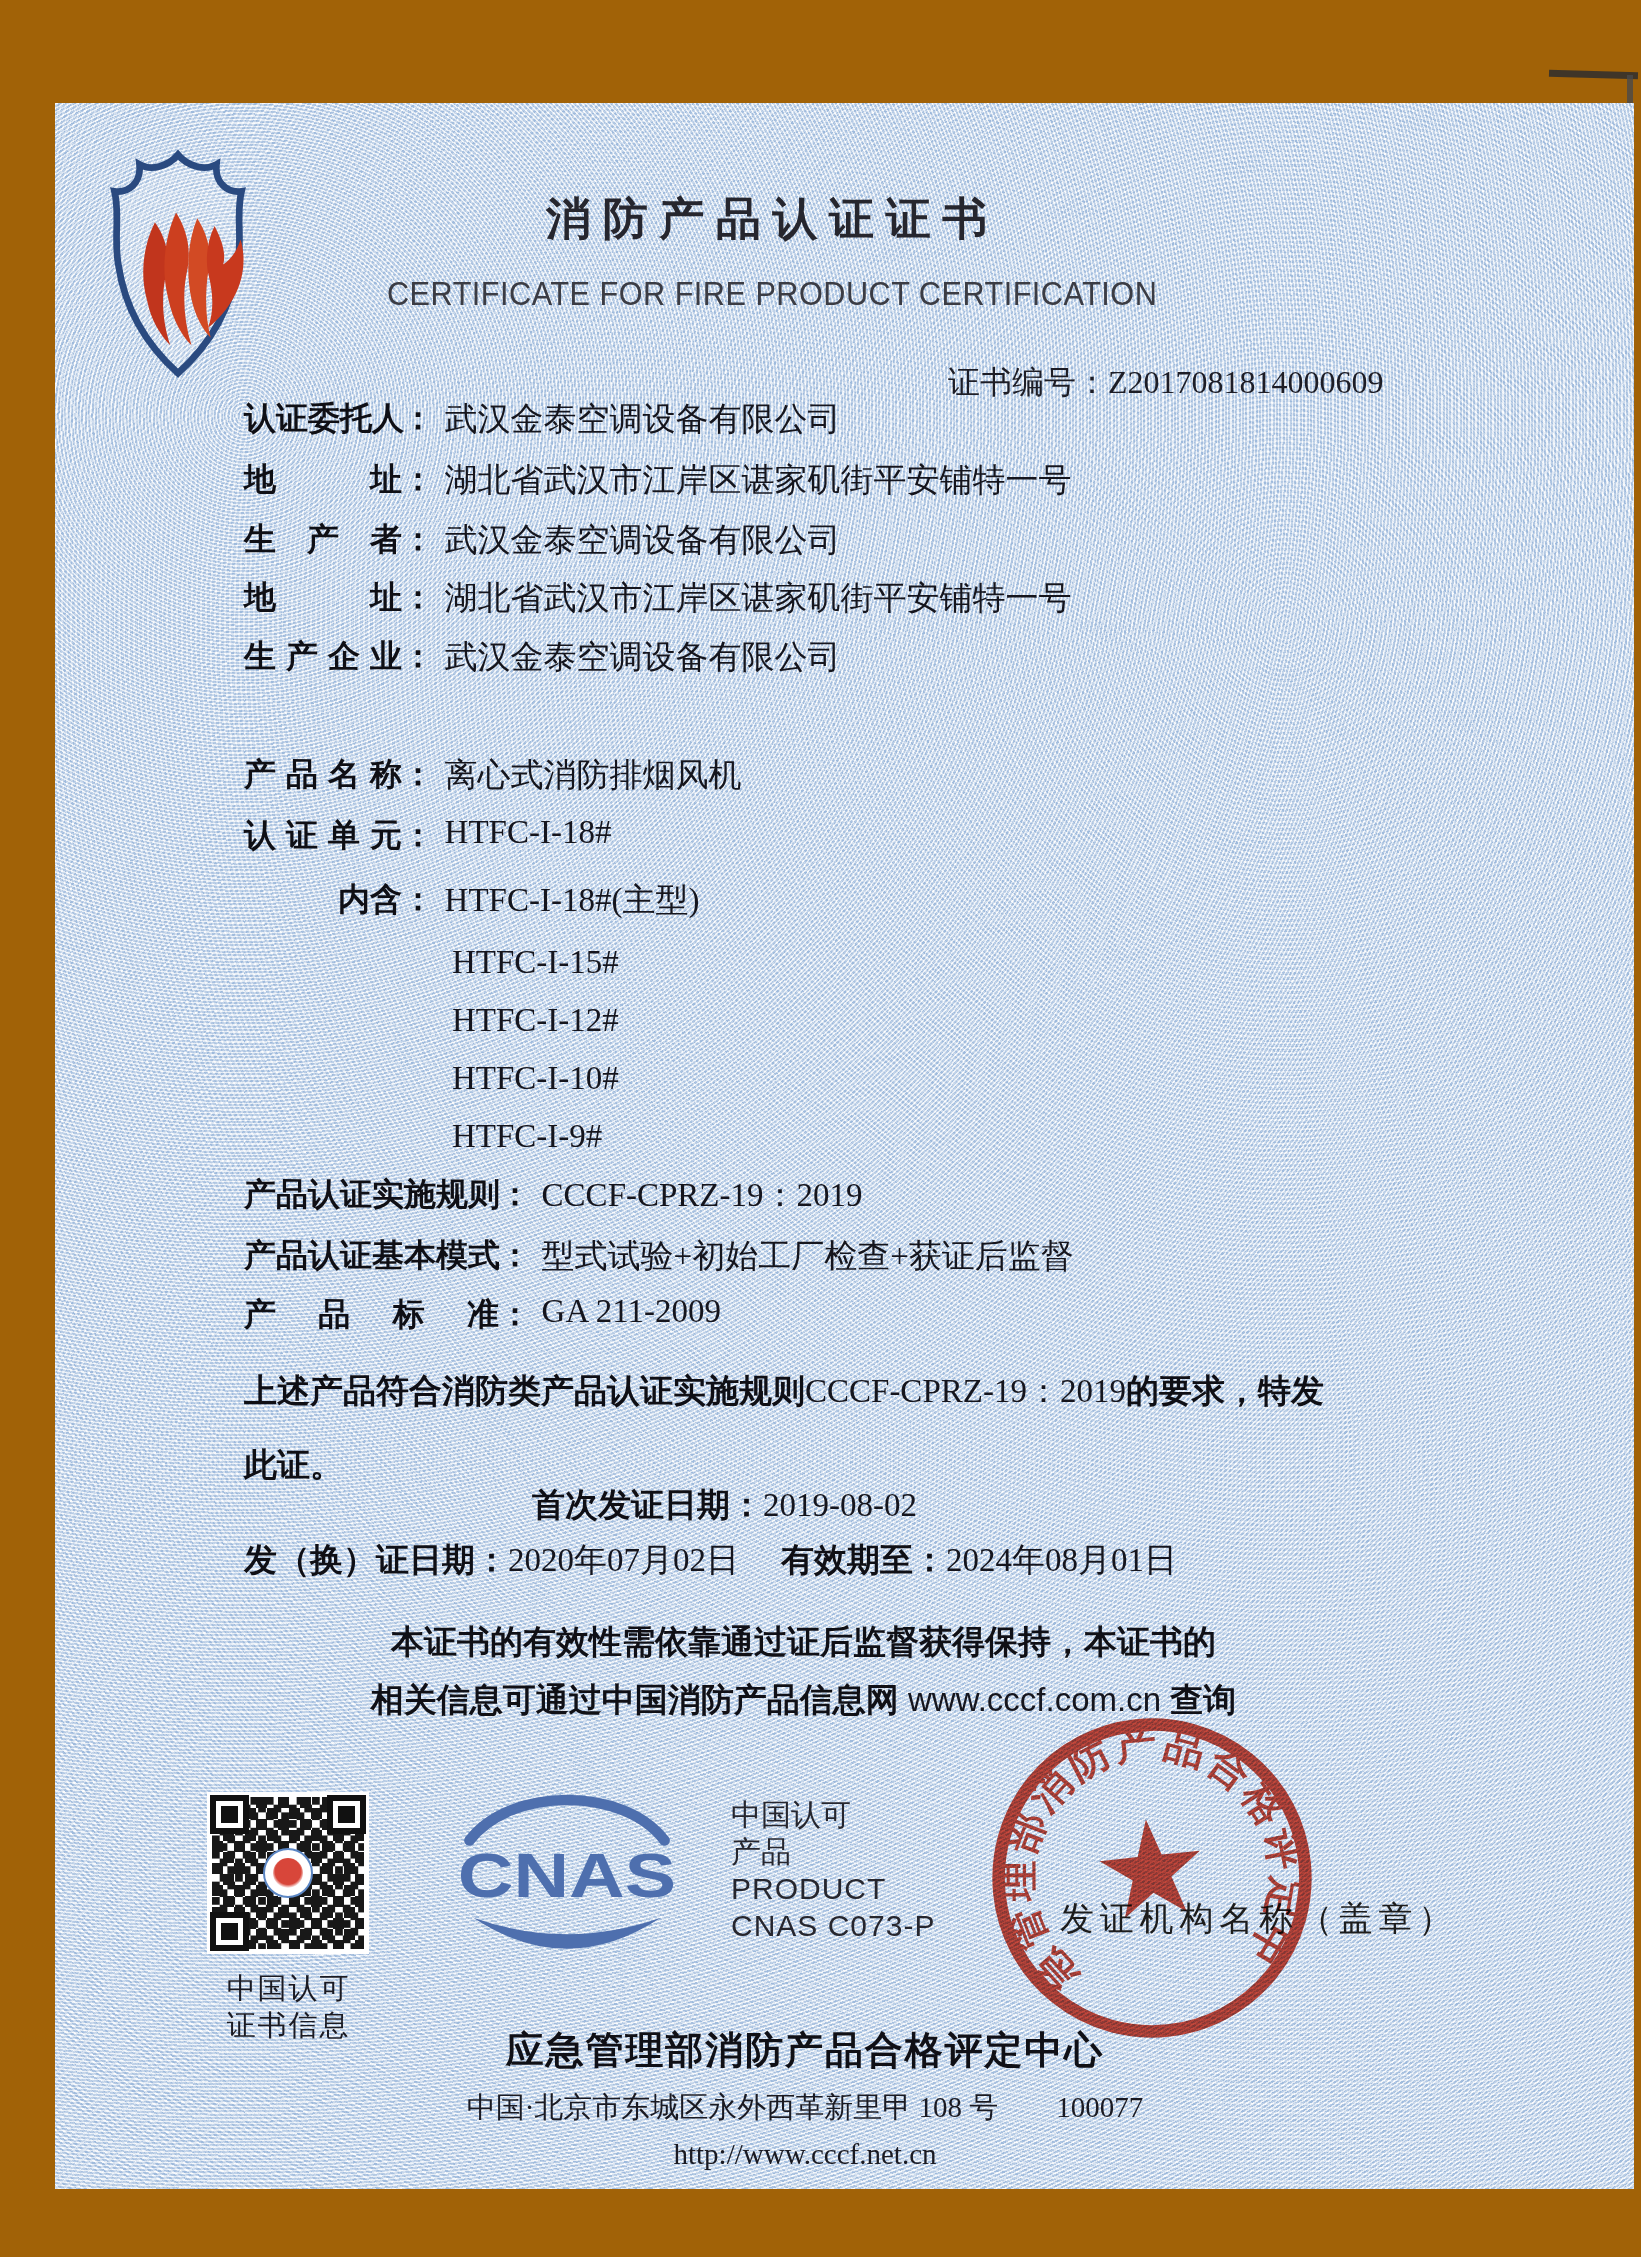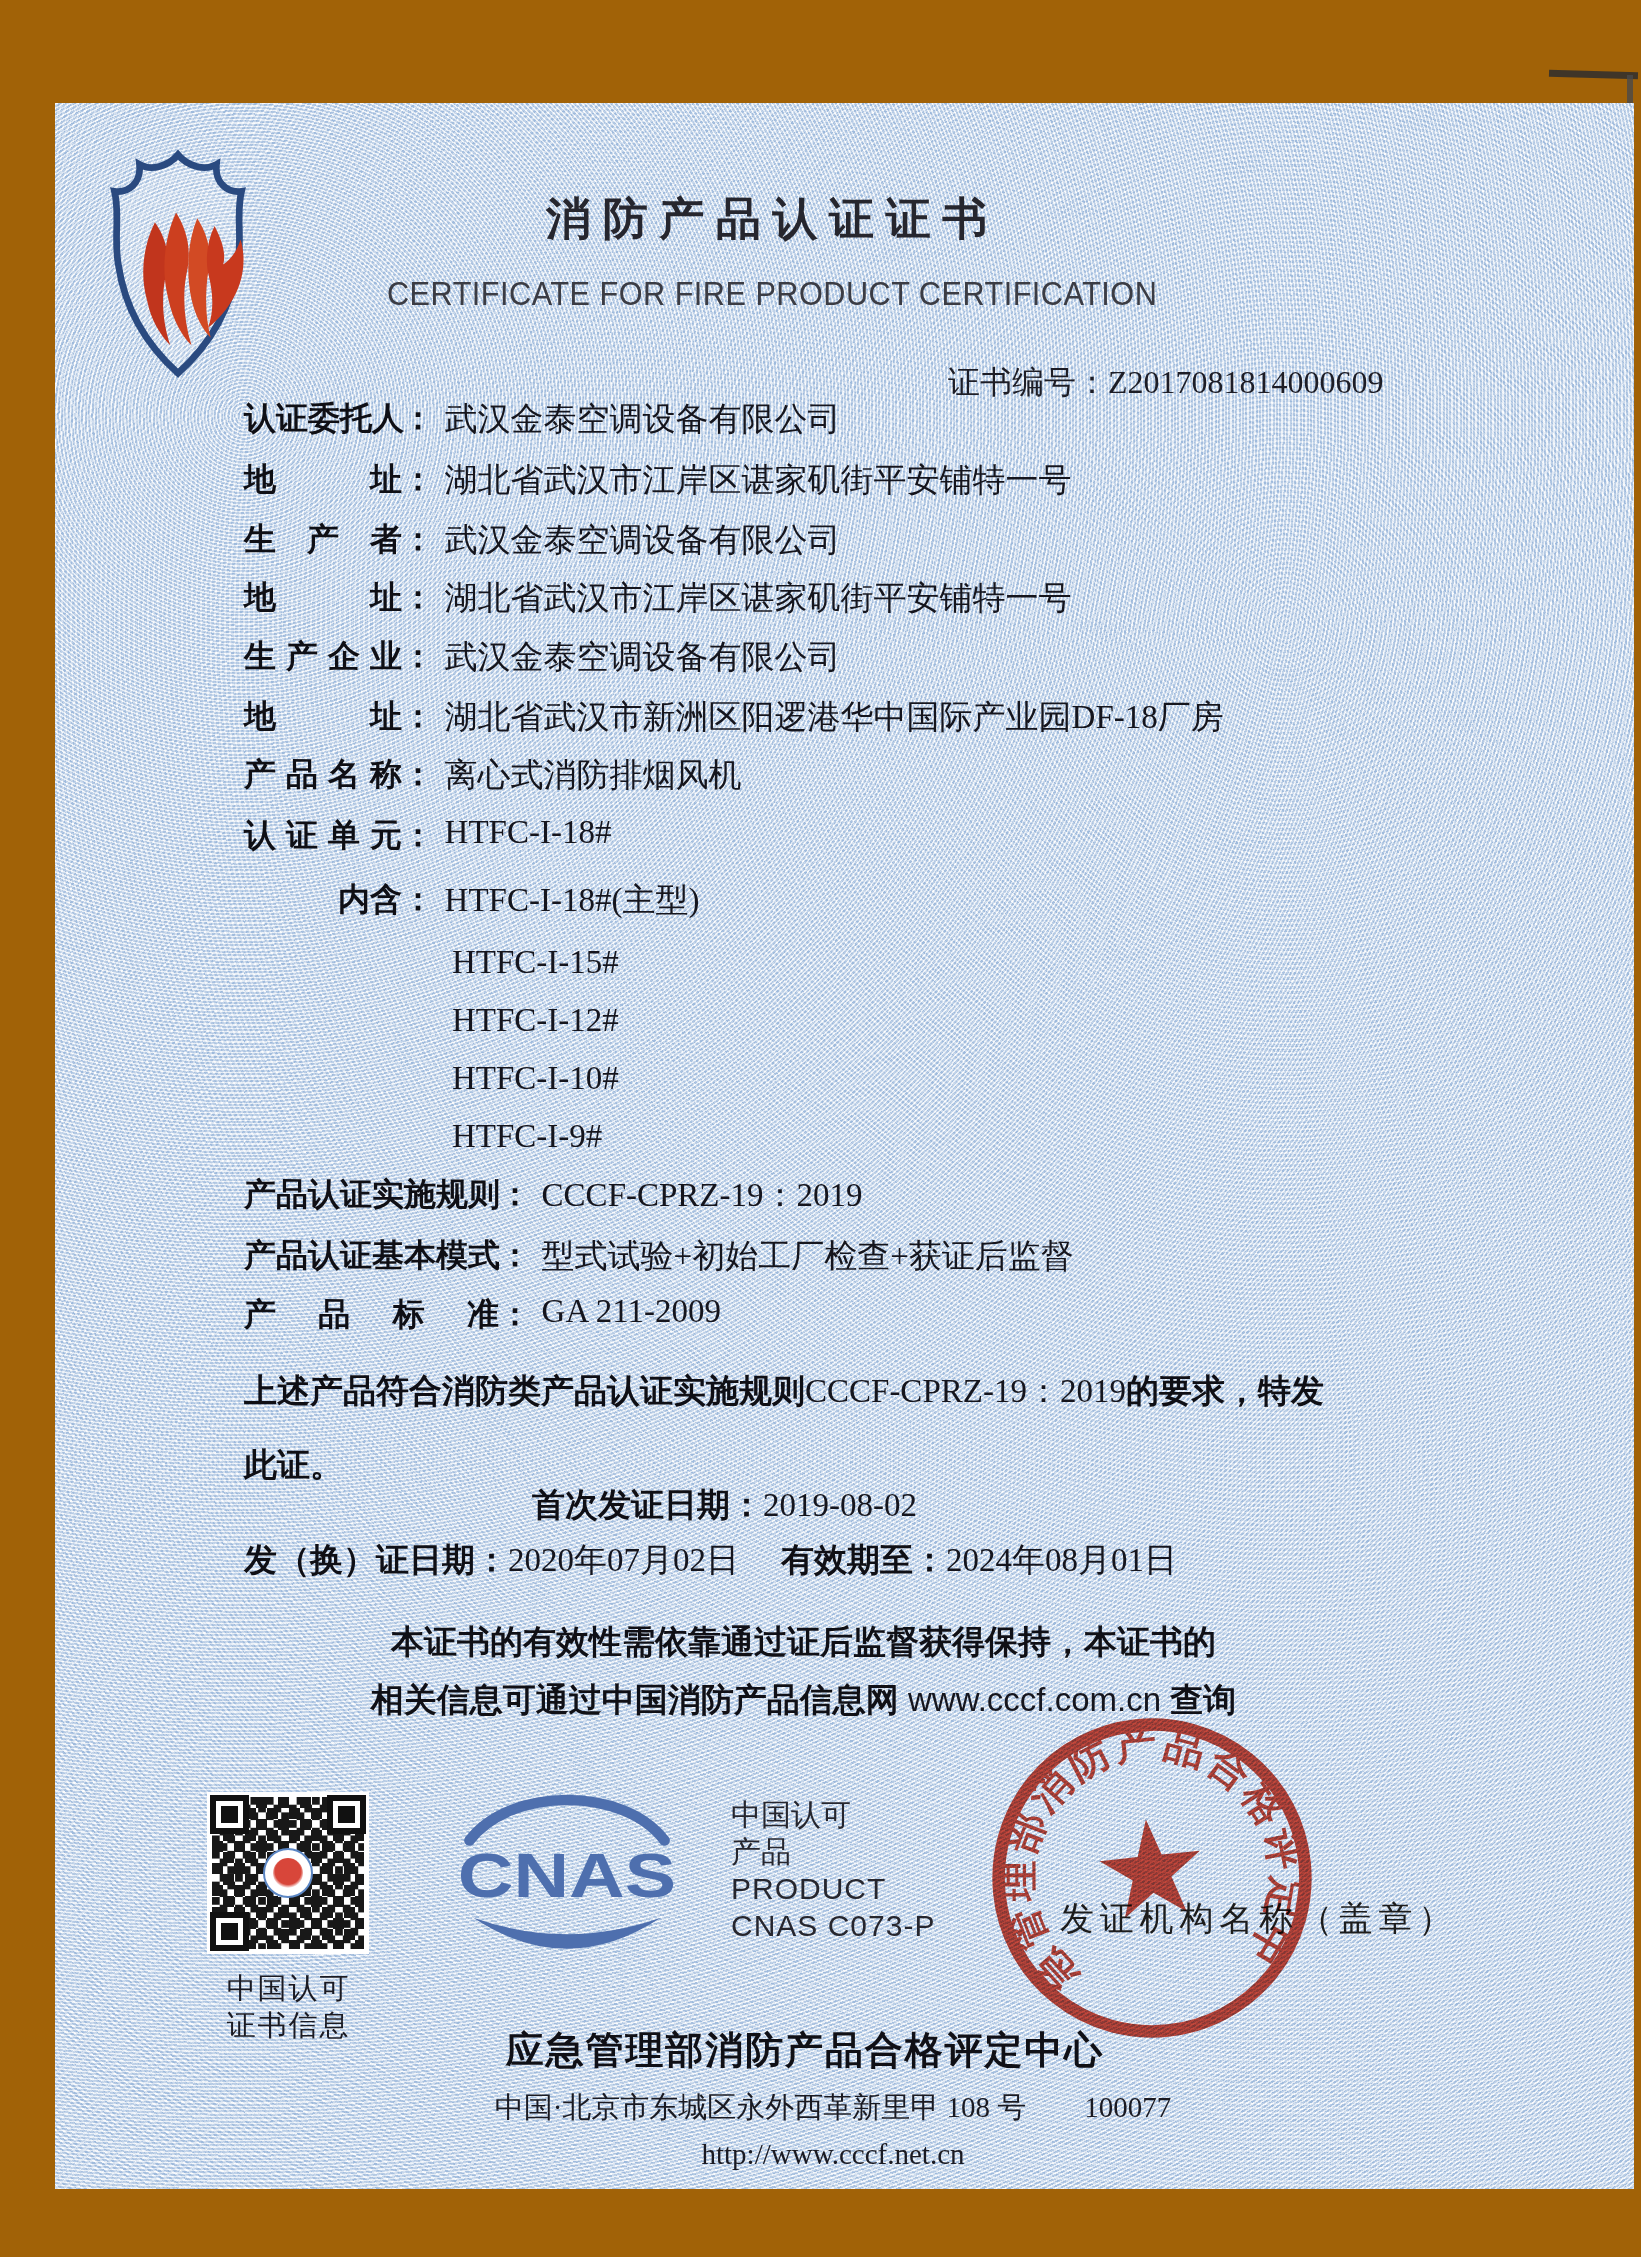--- a/index.html
+++ b/index.html
@@ -81,21 +81,21 @@
   
   .stamp{position:absolute;left:933px;top:1611px;width:328px;height:328px;
     mix-blend-mode:multiply;opacity:.93;transform:rotate(-6deg);}
   .stamp-overlay{position:absolute;left:1005px;top:1793px;font-family:"Liberation Serif","DejaVu Serif",serif;
     font-size:34px;color:#1c1c1c;letter-spacing:5.8px;white-space:nowrap;}
 
   
   .footer-org{position:absolute;left:0;top:1922px;width:1500px;text-align:center;
     font-size:38px;font-weight:700;color:#101016;letter-spacing:1.9px;}
   .footer-line{position:absolute;left:0;width:1500px;text-align:center;
-    font-family:"Liberation Serif","DejaVu Serif",serif;font-size:29px;color:#1a1a22;padding-left:28px;}
+    font-family:"Liberation Serif","DejaVu Serif",serif;font-size:29px;color:#1a1a22;}
 </style>
 </head>
 <body>
 
 <div class="page">
   <div class="artifact-h"></div>
   <div class="artifact-v"></div>
 
   <div class="certificate">
 
@@ -124,23 +124,20 @@
       <span class="lbl w168">地址</span><span class="cl">：</span><span class="val">湖北省武汉市江岸区谌家矶街平安铺特一号</span>
     </div>
     <div class="row" style="top:415px">
       <span class="lbl w168">生产者</span><span class="cl">：</span><span class="val">武汉金泰空调设备有限公司</span>
     </div>
     <div class="row" style="top:473px">
       <span class="lbl w168">地址</span><span class="cl">：</span><span class="val">湖北省武汉市江岸区谌家矶街平安铺特一号</span>
     </div>
     <div class="row" style="top:532px">
       <span class="lbl w168">生产企业</span><span class="cl">：</span><span class="val">武汉金泰空调设备有限公司</span>
-    </div>
-    <div class="row" style="top:592px">
-      <span class="lbl w168">地址</span><span class="cl">：</span><span class="val">湖北省武汉市新洲区阳逻港华中国际产业园DF-18厂房</span>
     </div>
     <div class="row" style="top:650px">
       <span class="lbl w168">产品名称</span><span class="cl">：</span><span class="val">离心式消防排烟风机</span>
     </div>
     <div class="row" style="top:711px">
       <span class="lbl w168">认证单元</span><span class="cl">：</span><span class="val">HTFC-I-18#</span>
     </div>
     <div class="row" style="top:775px">
       <span class="lbl w168 lbl-r">内含</span><span class="cl">：</span><span class="val">HTFC-I-18#(主型)</span>
     </div>

